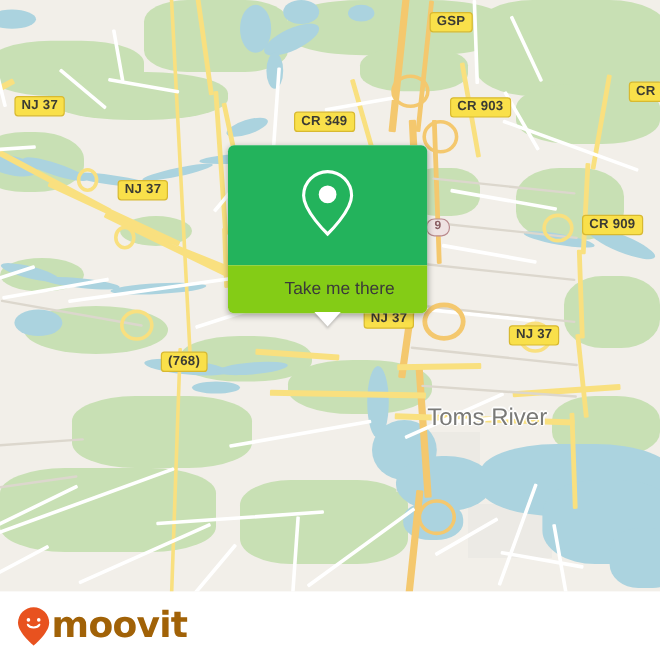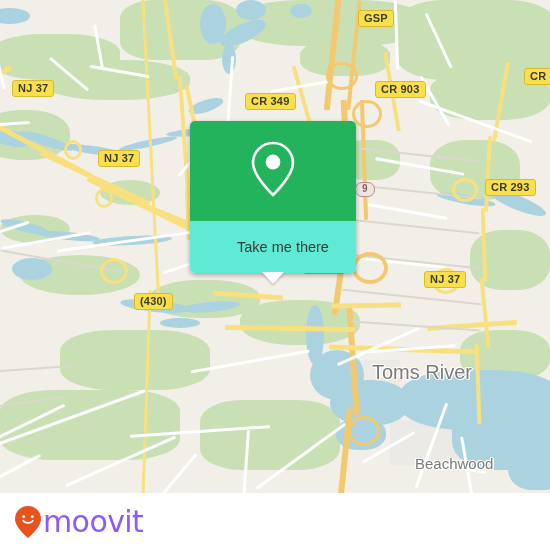--- a/index.html
+++ b/index.html
@@ -110,28 +110,28 @@
   }
   #popup-header {
     height: 100px;
     background: #23b35c;
     border-radius: 5px 5px 0 0;
     display: flex;
     align-items: center;
     justify-content: center;
   }
   #popup-footer {
-    height: 52px;
+    height: 40px;
     border-radius: 0 0 5px 5px;
     display: flex;
     align-items: center;
     justify-content: center;
     color: #3a3a3a;
     font-size: 14.5px;
-    background: #5eead4;
+    background: #84cc16;
     padding-left: 20px;
   }
   #popup-tail {
     position: absolute;
     left: 50%;
     bottom: -11px;
     margin-left: -11px;
     width: 0; height: 0;
     border-left: 11px solid transparent;
     border-right: 11px solid transparent;
@@ -158,23 +158,23 @@
     font-size: 16px;
     white-space: nowrap;
     font-family: "Liberation Sans", sans-serif;
   }
   #brand {
     display: flex;
     align-items: center;
     gap: 1px;
   }
   #brand-text {
-    color: #8b5cf6;
+    color: #a16207;
     font-size: 30px;
-    font-weight: normal;
+    font-weight: bold;
     letter-spacing: -0.6px;
     line-height: 30px;
     font-family: "DejaVu Sans", sans-serif;
   }
 </style>
 </head>
 <body>
 
 <div id="app">
 
@@ -330,28 +330,27 @@
     <div style="position:absolute;left:452px;top:178px;width:20px;height:18px;border:3px solid #f9e07f;border-radius:50%;background:transparent;"></div>
     <div style="position:absolute;left:64px;top:140px;width:12px;height:14px;border:3px solid #f9e07f;border-radius:50%;background:transparent;"></div>
     <div style="position:absolute;left:95px;top:188px;width:12px;height:14px;border:3px solid #f9e07f;border-radius:50%;background:transparent;"></div>
 
     <div class="shield" style="left:358px;top:10px;">GSP</div>
     <div class="shield" style="left:245px;top:93px;">CR 349</div>
     <div class="shield" style="left:375px;top:81px;">CR 903</div>
     <div class="shield" style="left:12px;top:80px;">NJ 37</div>
     <div class="shield" style="left:98px;top:150px;">NJ 37</div>
     <div class="shield" style="left:524px;top:68px;">CR 5</div>
-    <div class="shield" style="left:485px;top:179px;">CR 293</div>
+    <div class="shield" style="left:485px;top:179px;">CR 909</div>
     <div class="shield-us" style="left:355px;top:182px;">9</div>
-    <div class="shield" style="left:134px;top:293px;">(430)</div>
+    <div class="shield" style="left:134px;top:293px;">(768)</div>
     <div class="shield" style="left:303px;top:257px;">NJ 37</div>
     <div class="shield" style="left:424px;top:271px;">NJ 37</div>
 
-    <div class="place-label" style="left:372px;top:337px;margin-top:24px;">Toms River</div>
-    <div class="place-label small" style="left:415px;top:455px;">Beachwood</div>
+    <div class="place-label" style="left:356px;top:337px;">Toms River</div>
 
     <div id="popup">
       <div id="popup-header">
         <span>
           <svg width="54" height="62" viewBox="0 0 54 62" aria-hidden="true">
             <path d="M27 5 C16 5 7 14 7 25 C7 38 27 57 27 57 C27 57 47 38 47 25 C47 14 38 5 27 5 Z" fill="none" stroke="#ffffff" stroke-width="2.6"></path>
             <circle cx="27" cy="24" r="7.4" fill="#ffffff"></circle>
           </svg>
         </span>
       </div>

